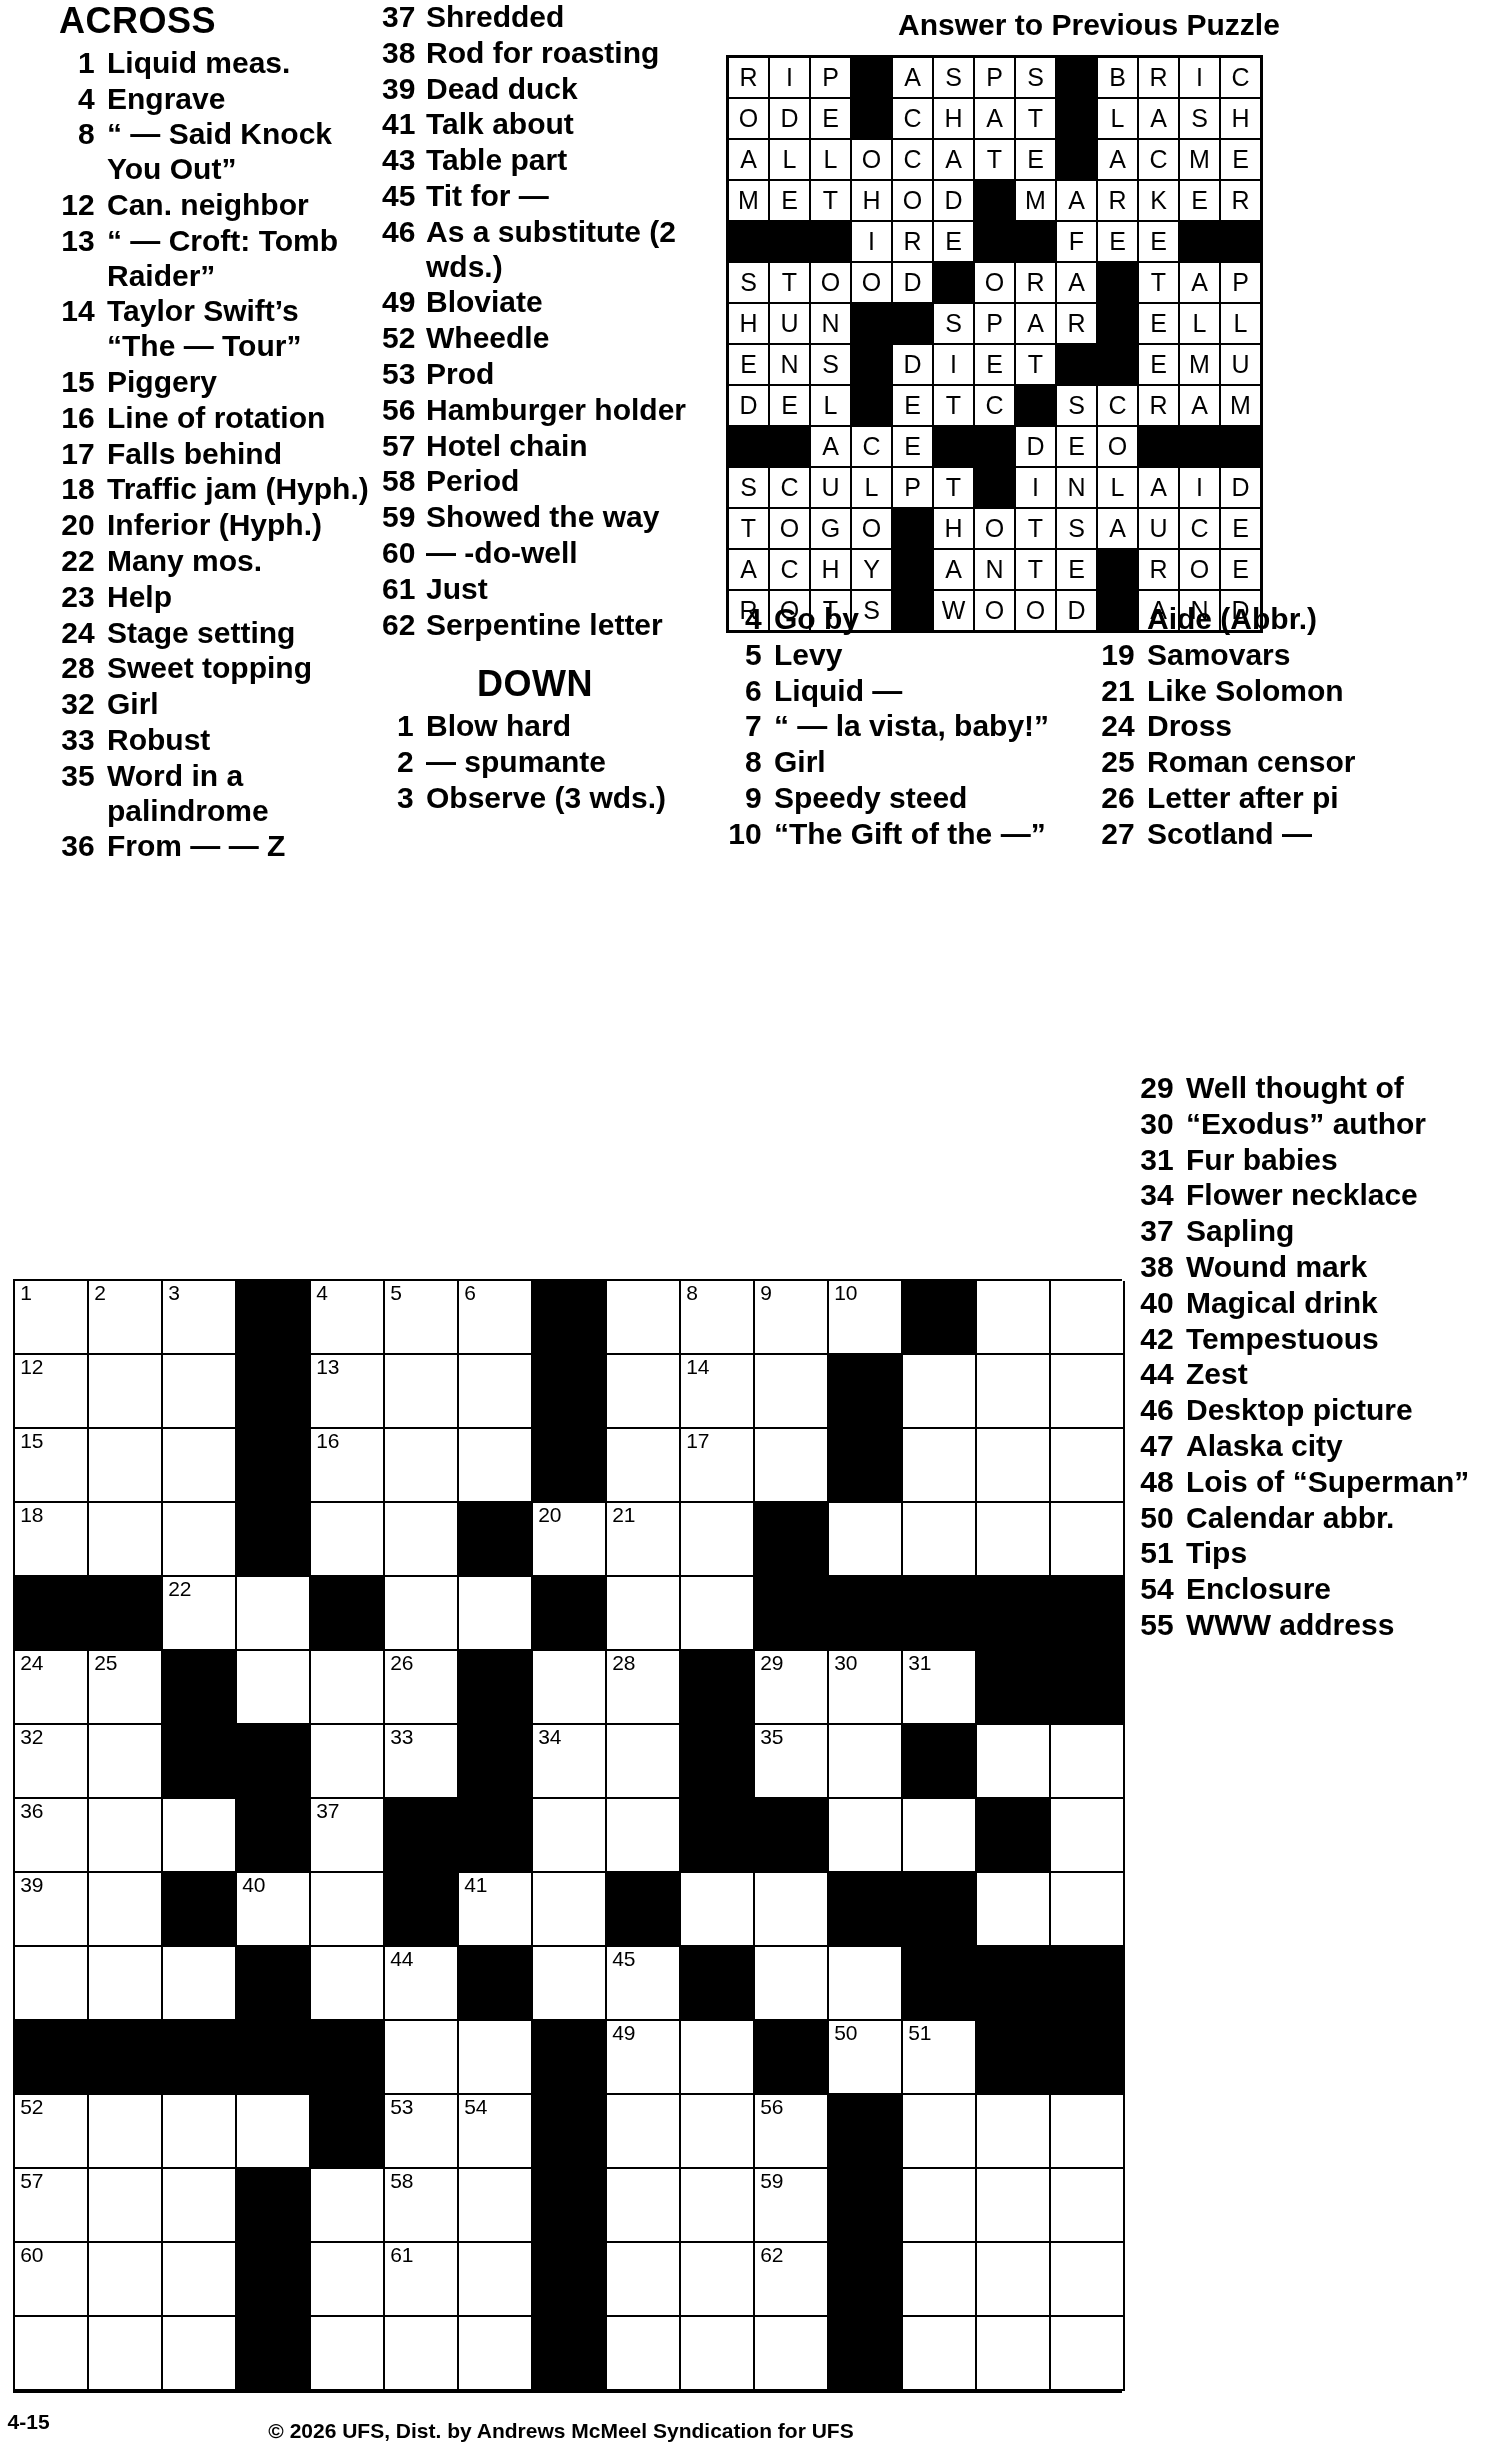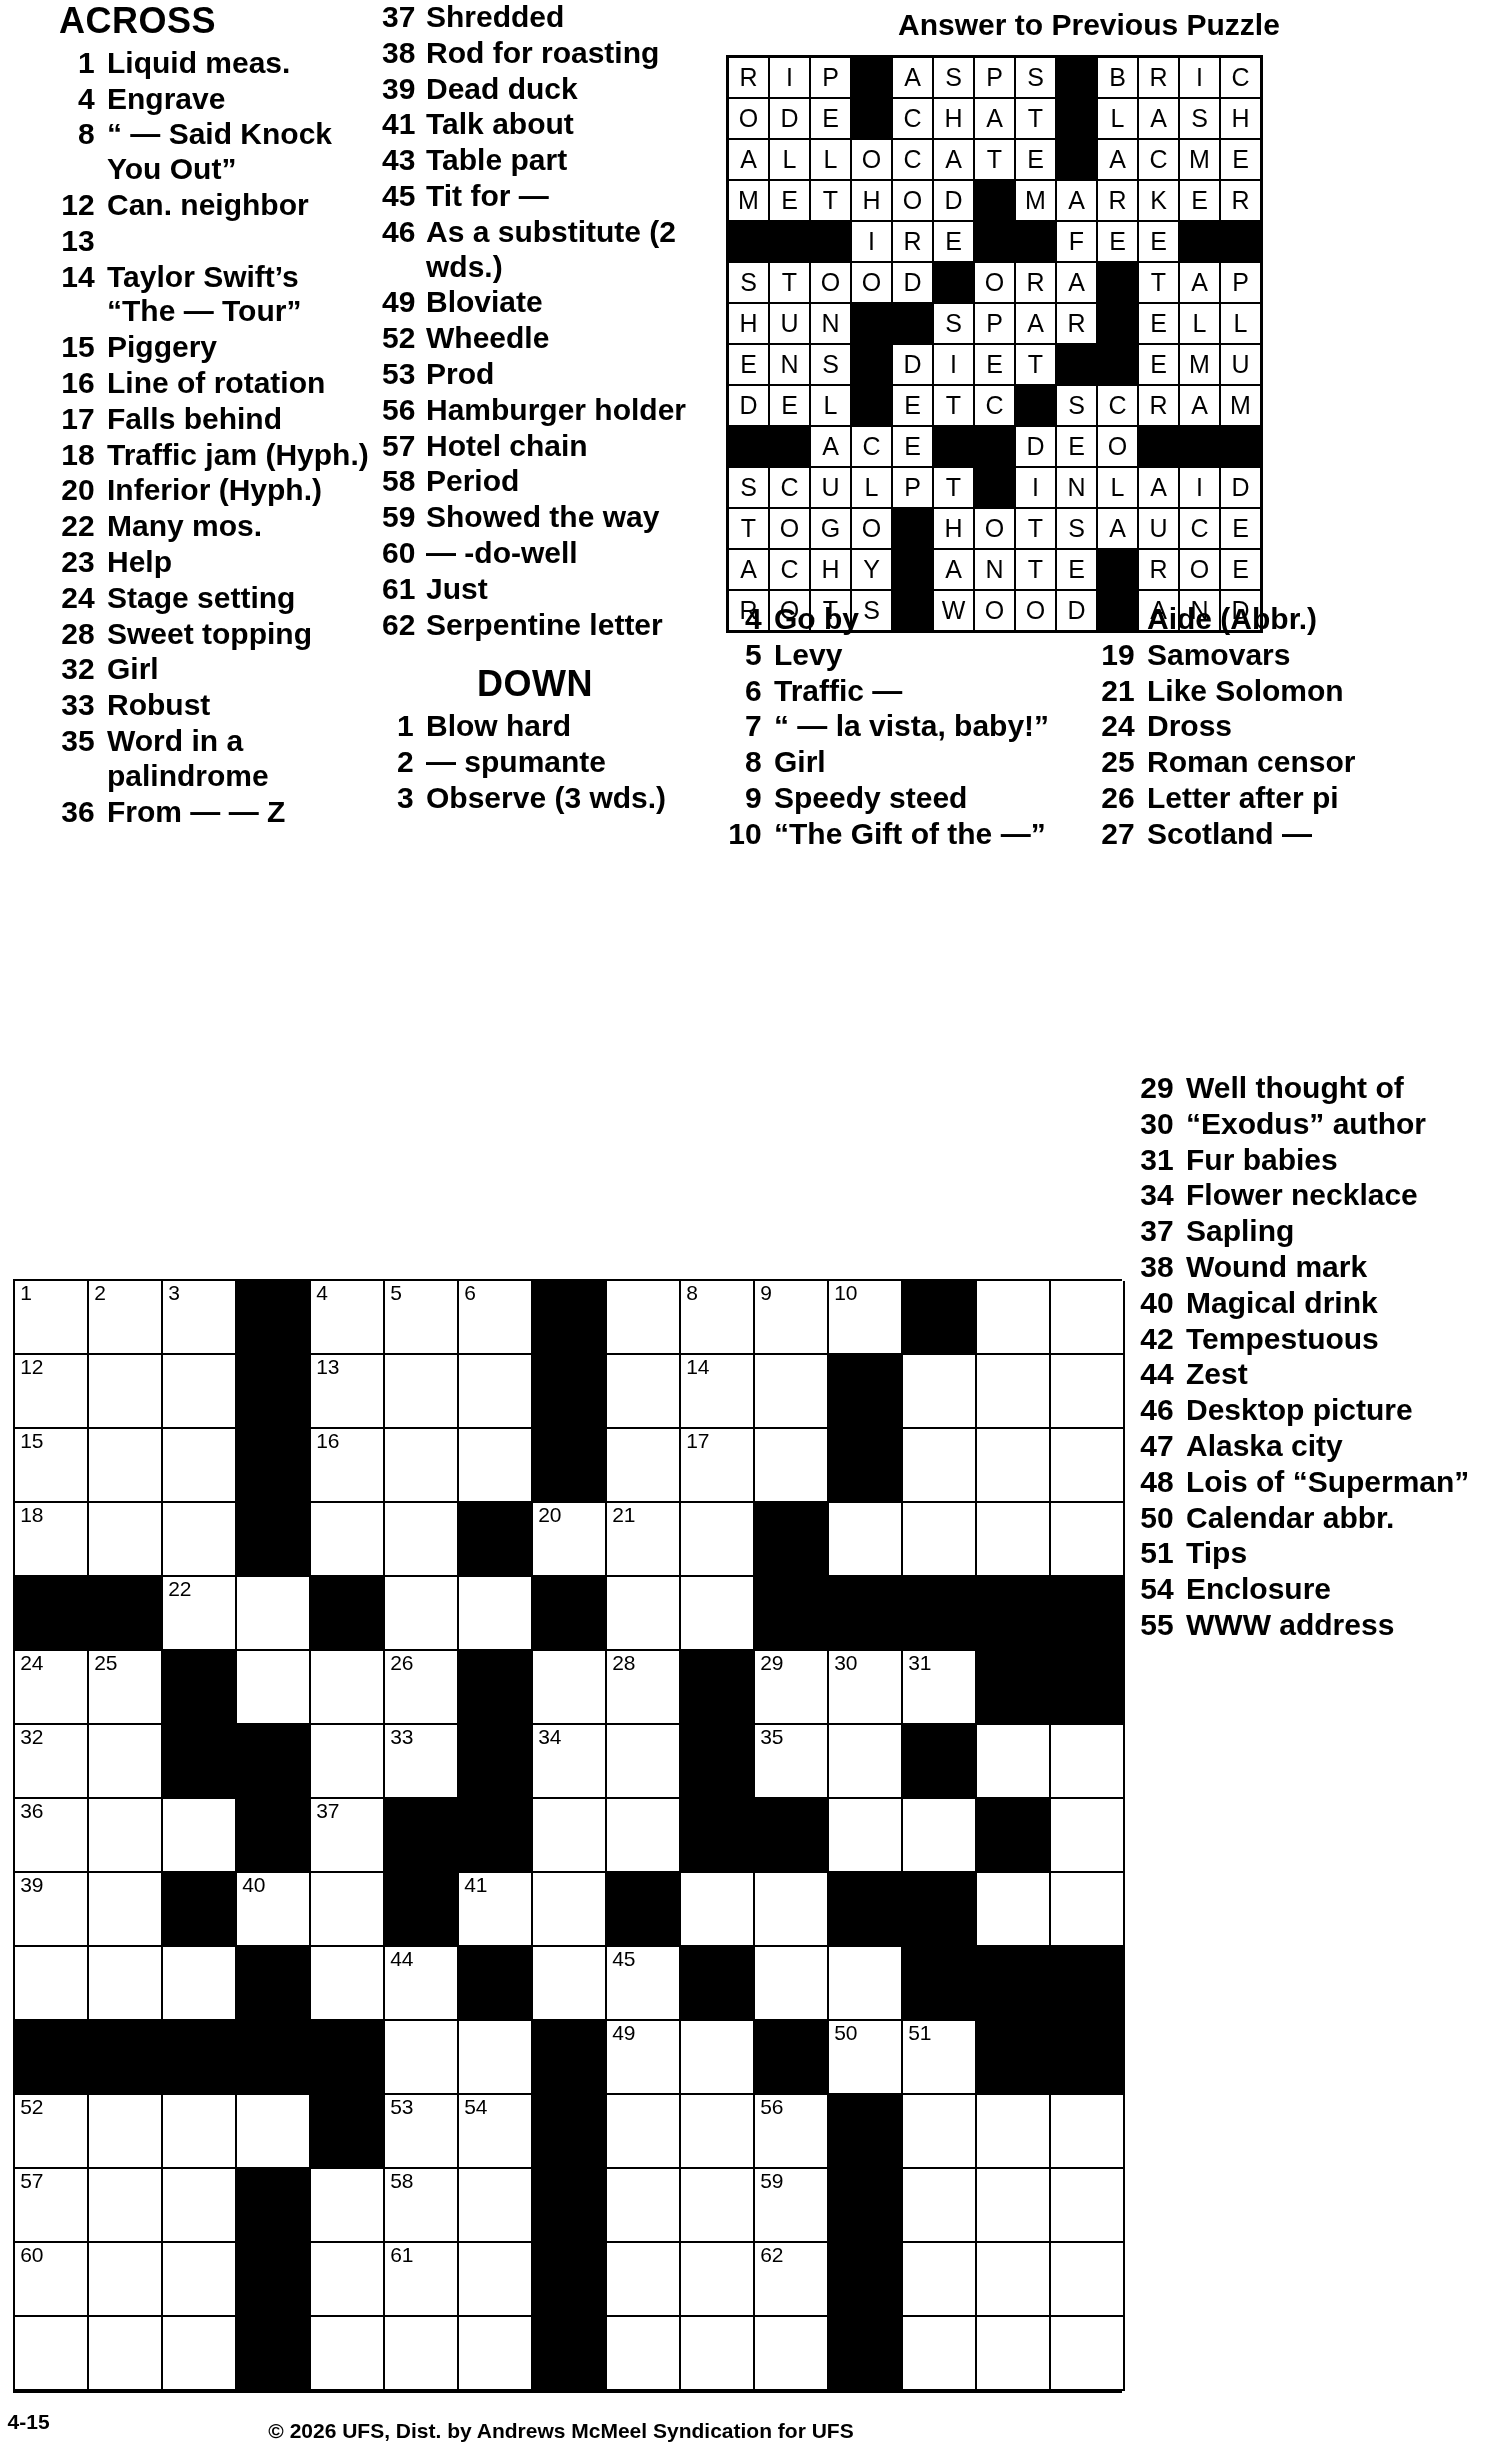--- a/index.html
+++ b/index.html
@@ -168,20 +168,21 @@
         <div class="clue">
           <div class="num">8</div>
           <div class="txt">“ — Said Knock You Out”</div>
         </div>
         <div class="clue">
           <div class="num">12</div>
           <div class="txt">Can. neighbor</div>
         </div>
         <div class="clue">
           <div class="num">13</div>
+          <div class="txt">“ — Croft: Tomb Raider”</div>
         </div>
         <div class="clue">
           <div class="num">14</div>
           <div class="txt">Taylor Swift’s “The — Tour”</div>
         </div>
         <div class="clue">
           <div class="num">15</div>
           <div class="txt">Piggery</div>
         </div>
         <div class="clue">
@@ -514,21 +515,21 @@
           <div class="clue">
             <div class="num">4</div>
             <div class="txt">Go by</div>
           </div>
           <div class="clue">
             <div class="num">5</div>
             <div class="txt">Levy</div>
           </div>
           <div class="clue">
             <div class="num">6</div>
-            <div class="txt">Traffic —</div>
+            <div class="txt">Liquid —</div>
           </div>
           <div class="clue">
             <div class="num">7</div>
             <div class="txt">“ — la vista, baby!”</div>
           </div>
           <div class="clue">
             <div class="num">8</div>
             <div class="txt">Girl</div>
           </div>
           <div class="clue">

